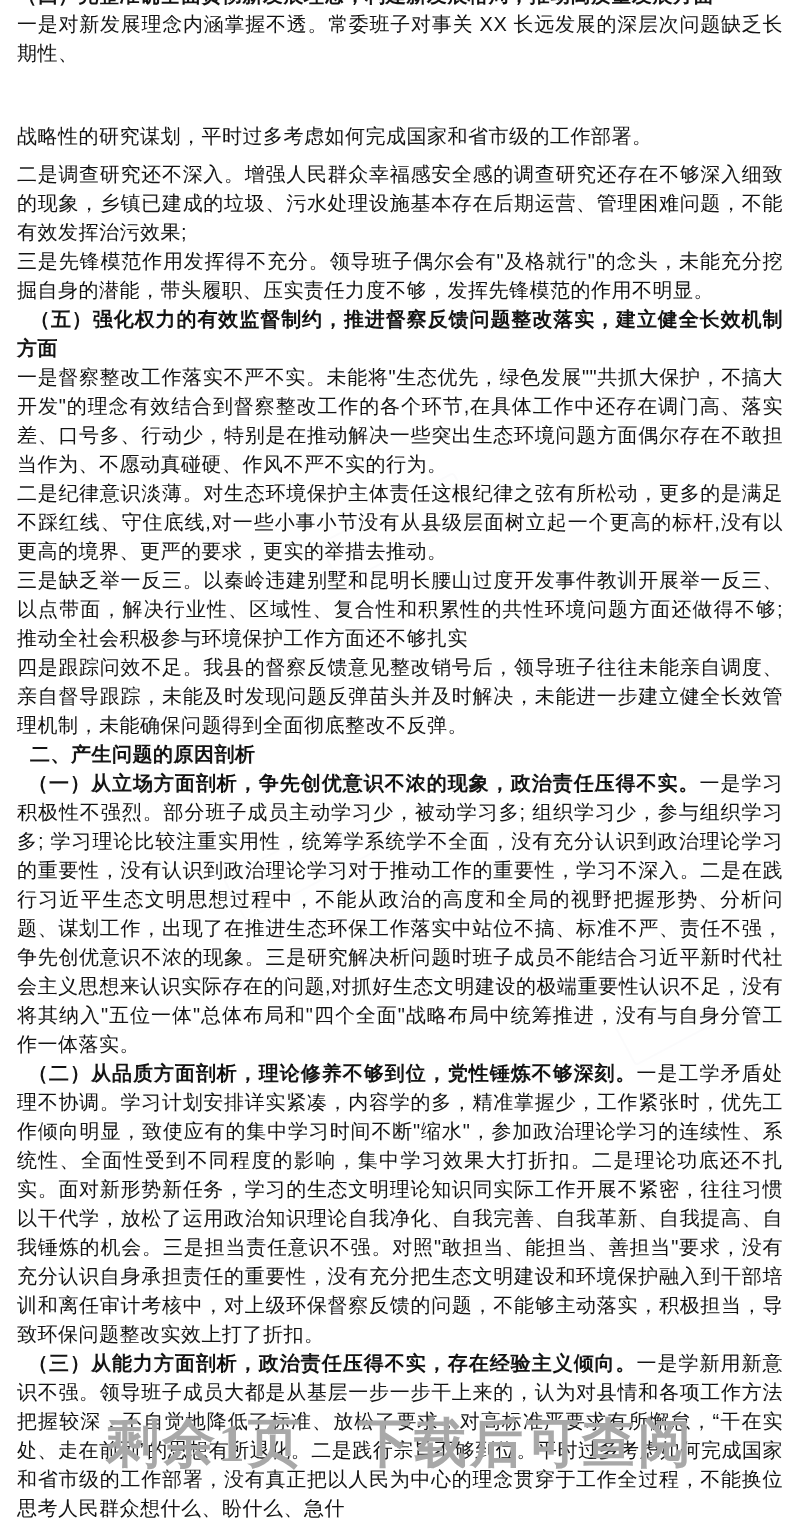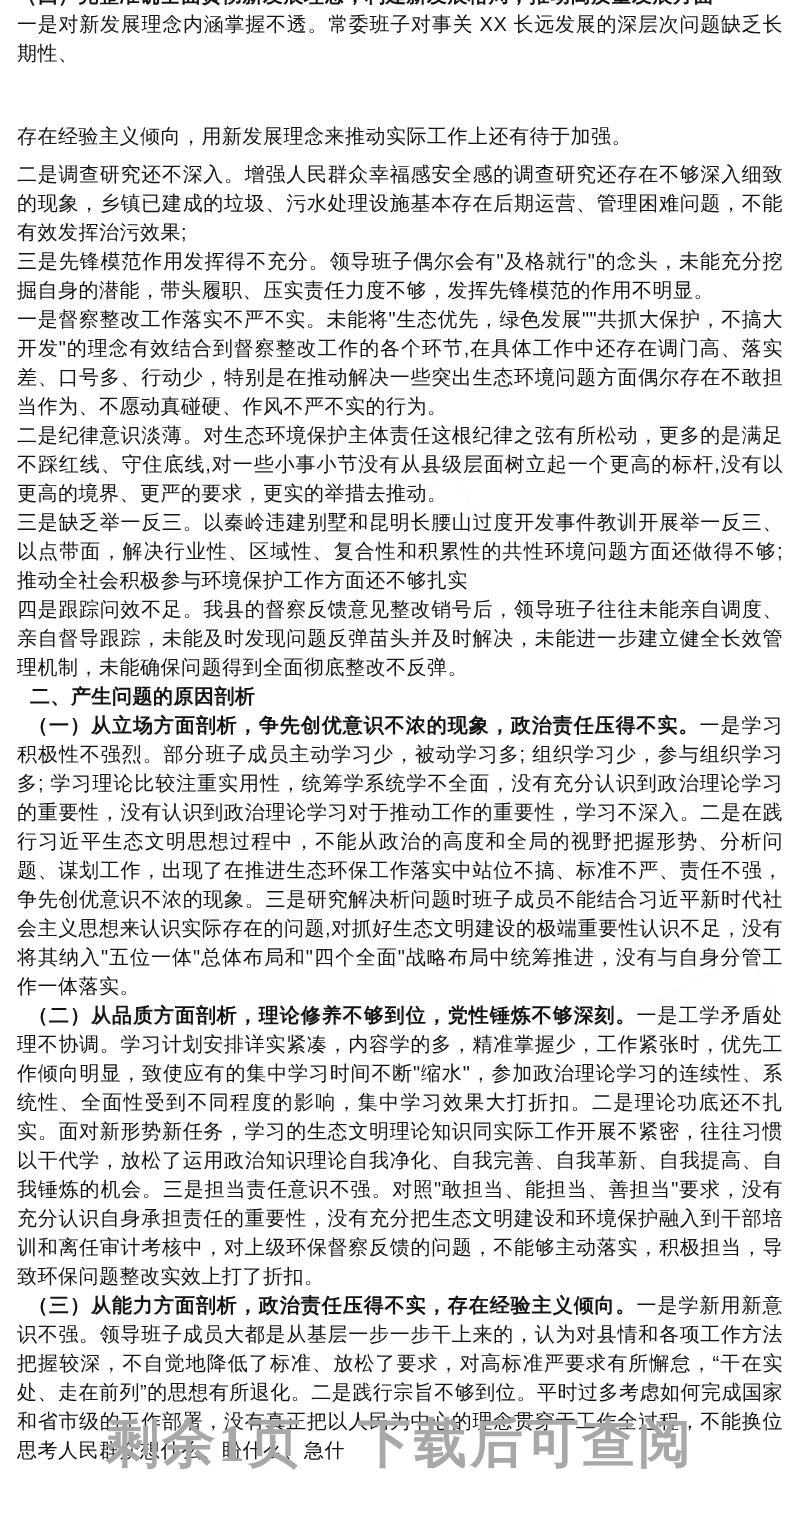--- a/index.html
+++ b/index.html
@@ -50,26 +50,27 @@
 
 <div class="page">
   <div class="content">
 
     <div class="clip-line">
       <span>（四）完整准确全面贯彻新发展理念，构建新发展格局，推动高质量发展方面</span>
     </div>
 
     <p>一是对新发展理念内涵掌握不透。常委班子对事关 XX 长远发展的深层次问题缺乏长期性、</p>
     <div class="pagebreak-gap"></div>
-    <p>存在经验主义倾向，用新发展理念来推动实际工作上还有待于加强。</p>
+    <p>战略性的研究谋划，平时过多考虑如何完成国家和省市级的工作部署。</p>
 
     <div class="gap-sm"></div>
     <p>二是调查研究还不深入。增强人民群众幸福感安全感的调查研究还存在不够深入细致的现象，乡镇已建成的垃圾、污水处理设施基本存在后期运营、管理困难问题，不能有效发挥治污效果;</p>
     <p>三是先锋模范作用发挥得不充分。领导班子偶尔会有"及格就行"的念头，未能充分挖掘自身的潜能，带头履职、压实责任力度不够，发挥先锋模范的作用不明显。</p>
 
+    <p class="heading">（五）强化权力的有效监督制约，推进督察反馈问题整改落实，建立健全长效机制方面</p>
     <p>一是督察整改工作落实不严不实。未能将"生态优先，绿色发展""共抓大保护，不搞大开发"的理念有效结合到督察整改工作的各个环节,在具体工作中还存在调门高、落实差、口号多、行动少，特别是在推动解决一些突出生态环境问题方面偶尔存在不敢担当作为、不愿动真碰硬、作风不严不实的行为。</p>
     <p>二是纪律意识淡薄。对生态环境保护主体责任这根纪律之弦有所松动，更多的是满足不踩红线、守住底线,对一些小事小节没有从县级层面树立起一个更高的标杆,没有以更高的境界、更严的要求，更实的举措去推动。</p>
     <p>三是缺乏举一反三。以秦岭违建别墅和昆明长腰山过度开发事件教训开展举一反三、以点带面，解决行业性、区域性、复合性和积累性的共性环境问题方面还做得不够; 推动全社会积极参与环境保护工作方面还不够扎实</p>
     <p>四是跟踪问效不足。我县的督察反馈意见整改销号后，领导班子往往未能亲自调度、亲自督导跟踪，未能及时发现问题反弹苗头并及时解决，未能进一步建立健全长效管理机制，未能确保问题得到全面彻底整改不反弹。</p>
 
     <p class="heading">二、产生问题的原因剖析</p>
 
     <p class="mixed"><b>（一）从立场方面剖析，争先创优意识不浓的现象，政治责任压得不实。</b><span>一是学习积极性不强烈。部分班子成员主动学习少，被动学习多; 组织学习少，参与组织学习多; 学习理论比较注重实用性，统筹学系统学不全面，没有充分认识到政治理论学习的重要性，没有认识到政治理论学习对于推动工作的重要性，学习不深入。二是在践行习近平生态文明思想过程中，不能从政治的高度和全局的视野把握形势、分析问题、谋划工作，出现了在推进生态环保工作落实中站位不搞、标准不严、责任不强，争先创优意识不浓的现象。三是研究解决析问题时班子成员不能结合习近平新时代社会主义思想来认识实际存在的问题,对抓好生态文明建设的极端重要性认识不足，没有将其纳入"五位一体"总体布局和"四个全面"战略布局中统筹推进，没有与自身分管工作一体落实。</span></p>
 
     <p class="mixed"><b>（二）从品质方面剖析，理论修养不够到位，党性锤炼不够深刻。</b><span>一是工学矛盾处理不协调。学习计划安排详实紧凑，内容学的多，精准掌握少，工作紧张时，优先工作倾向明显，致使应有的集中学习时间不断"缩水"，参加政治理论学习的连续性、系统性、全面性受到不同程度的影响，集中学习效果大打折扣。二是理论功底还不扎实。面对新形势新任务，学习的生态文明理论知识同实际工作开展不紧密，往往习惯以干代学，放松了运用政治知识理论自我净化、自我完善、自我革新、自我提高、自我锤炼的机会。三是担当责任意识不强。对照"敢担当、能担当、善担当"要求，没有充分认识自身承担责任的重要性，没有充分把生态文明建设和环境保护融入到干部培训和离任审计考核中，对上级环保督察反馈的问题，不能够主动落实，积极担当，导致环保问题整改实效上打了折扣。</span></p>

